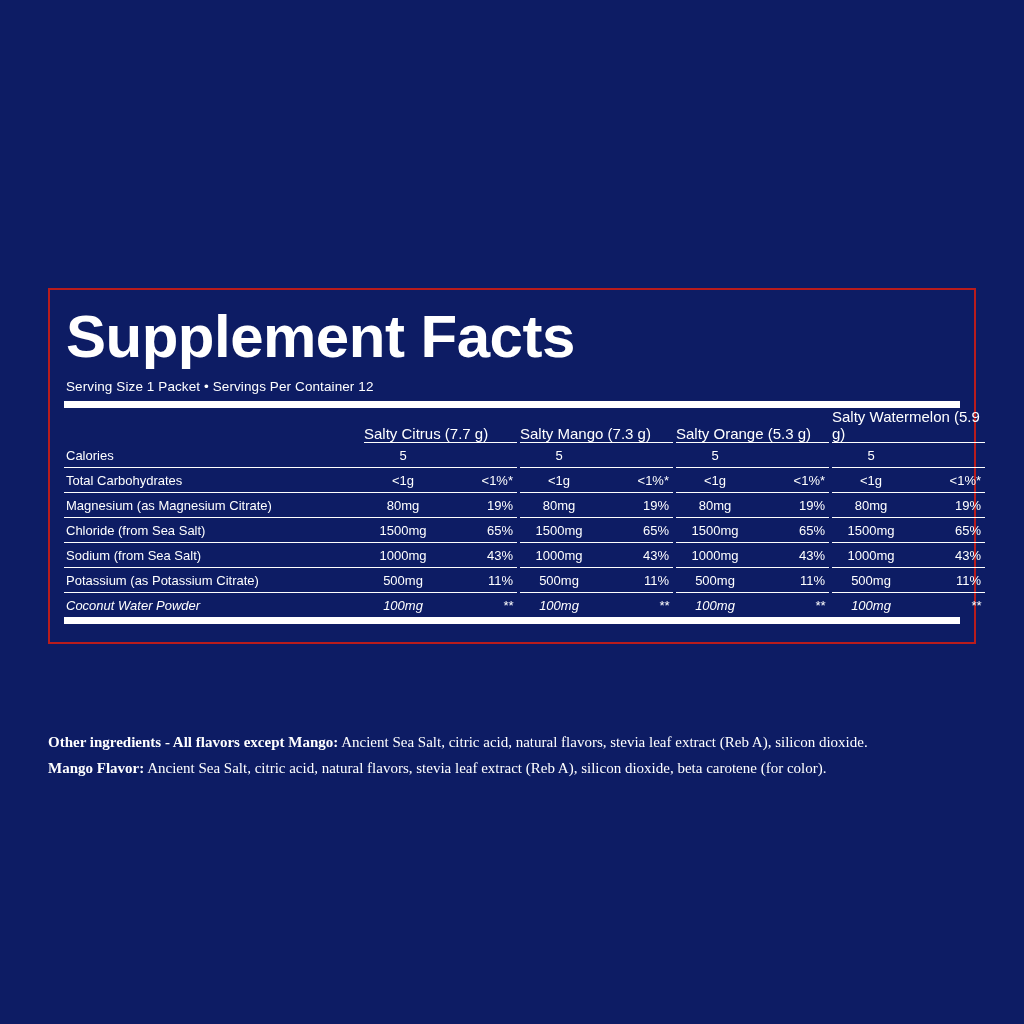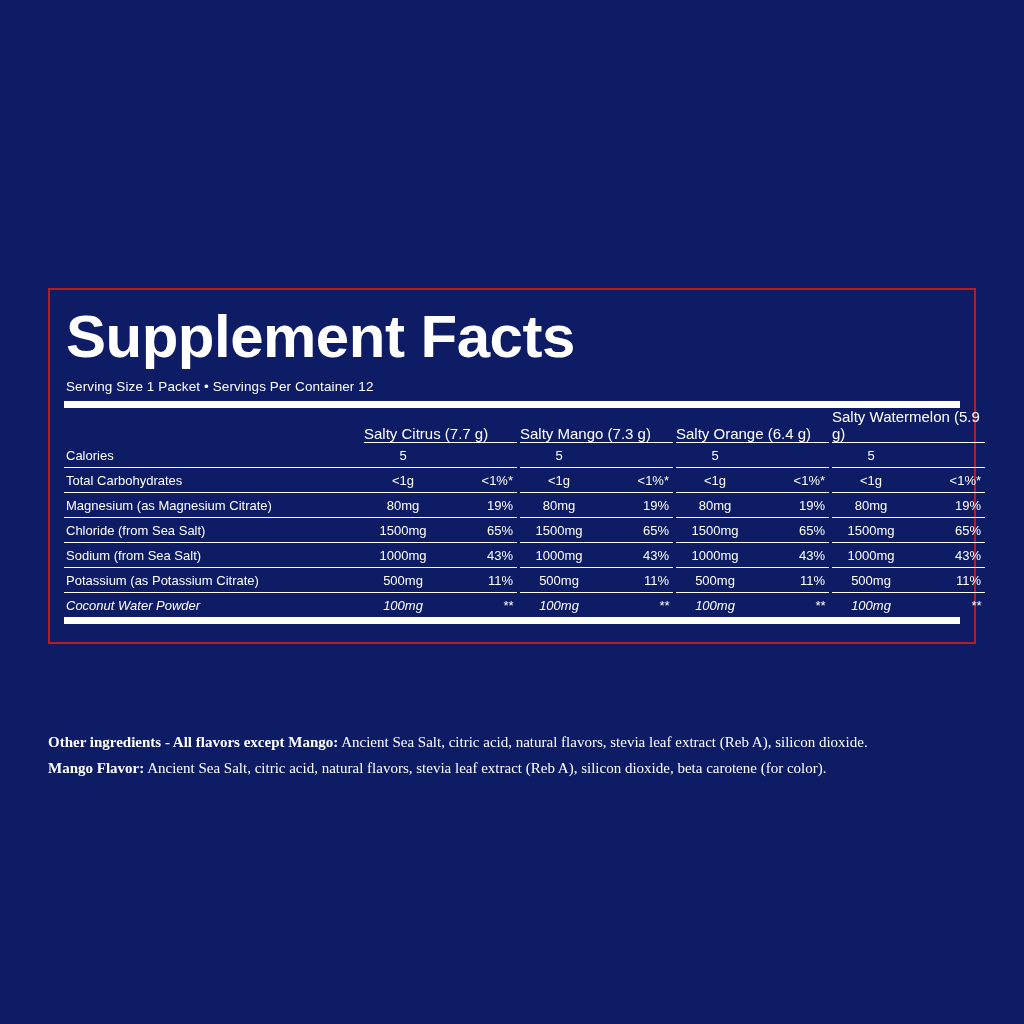--- a/index.html
+++ b/index.html
@@ -159,21 +159,21 @@
         <col class="c-amt">
           <col class="c-dv">
       </colgroup>
       <tbody>
         <tr class="flavor-head under-flavor">
           <td class="spacer"></td>
           <td class="flavorcell" colspan="2">Salty Citrus (7.7 g)</td>
           <td class="spacer"></td>
           <td class="flavorcell" colspan="2">Salty Mango (7.3 g)</td>
           <td class="spacer"></td>
-          <td class="flavorcell" colspan="2">Salty Orange (6.4 g)</td>
+          <td class="flavorcell" colspan="2">Salty Orange (5.3 g)</td>
           <td class="spacer"></td>
           <td class="flavorcell" colspan="2">Salty Watermelon (5.9 g)</td>
         </tr>
 
 
         <tr class="data">
           <td class="name">Calories</td>
           <td class="amt">5</td>
           <td class="dv"></td>
           <td class="gap"></td>

